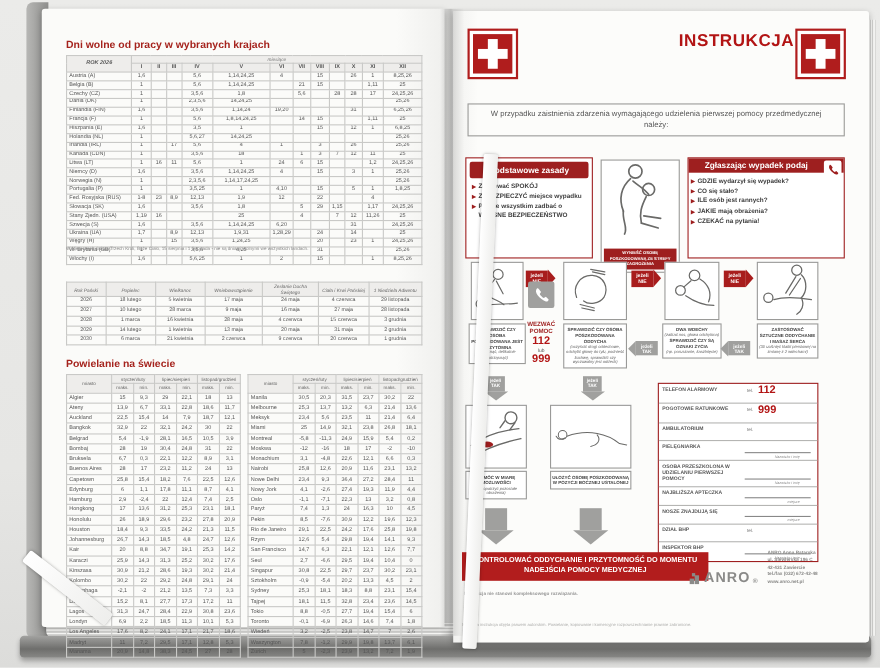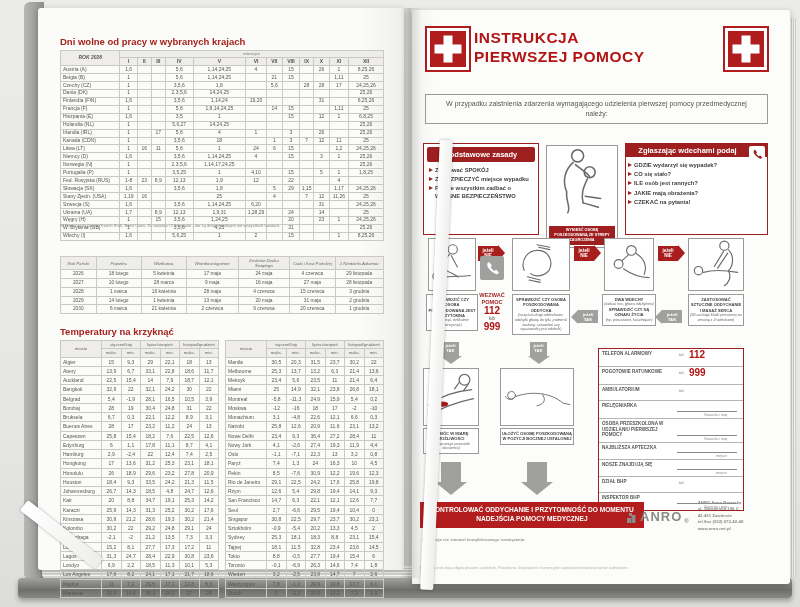--- a/index.html
+++ b/index.html
@@ -36,21 +36,21 @@
   .t3{width:159px;font-size:5px;color:#555;}
   .t3 th,.t3 td{border:0.5px solid #c9c9c7;padding:1px;text-align:center;line-height:1.25;white-space:nowrap;overflow:hidden;}
   .t3 thead th{background:#eeedeb;font-weight:400;font-size:4.2px;color:#666;}
   .t3 td:first-child{text-align:left;padding-left:2px;}
   
   .rp{position:absolute;}
   .cross-frame{border:2px solid #b01d1d;background:#fff;padding:3px;}
   .cross-frame svg{display:block;}
   .rp-cross-l{left:13px;top:16px;}
   .rp-cross-r{left:311px;top:16px;}
-  .rp-title{left:62px;top:18px;width:248px;text-align:left;color:#b21414;font-weight:700;font-size:15.5px;line-height:1.25;letter-spacing:.5px;}
+  .rp-title{left:62px;top:18px;width:248px;text-align:right;color:#b21414;font-weight:700;font-size:15.5px;line-height:1.25;letter-spacing:.5px;}
   .intro-box{left:13px;top:84px;width:343px;border:1px solid #9a9a98;font-size:7px;color:#555;text-align:center;padding:4px 10px;box-sizing:border-box;line-height:1.45;}
   .box-red{border:1.5px solid #9e1f1f;background:#fff;box-sizing:border-box;}
   .basics{left:11px;top:133px;width:116px;height:92px;padding:3px;}
   .box-hdr{background:#9e1f1f;color:#fff;font-weight:700;font-size:7.5px;text-align:center;padding:3px 2px;border-radius:2px;}
   .bullets{padding:3px 1px 0 2px;}
   .bullet{display:flex;align-items:flex-start;font-size:5.8px;font-weight:700;color:#3d3d3d;margin:2px 0;line-height:1.25;}
   .barrow{width:0;height:0;border-left:4px solid #9e1f1f;border-top:2.5px solid transparent;border-bottom:2.5px solid transparent;display:inline-block;margin:1px 2px 0 0;flex:none;}
   .evac{left:134px;top:135px;width:72px;height:103px;border:1px solid #9a9a98;background:#fff;box-sizing:border-box;}
   .evac-cap{position:absolute;left:2px;right:2px;bottom:2px;background:#9e1f1f;color:#fff;font-weight:700;font-size:3.8px;text-align:center;padding:2px 1px;line-height:1.3;}
   .report{left:213px;top:133px;width:143px;height:92px;padding:0;}
@@ -82,21 +82,21 @@
   .wrow{position:relative;border-bottom:0.5px solid #b5b5b3;padding:2px 3px;min-height:10px;}
   .wrow:last-child{border-bottom:none;}
   .wlabel{font-size:4.6px;font-weight:700;color:#555;width:72px;line-height:1.25;display:inline-block;vertical-align:top;}
   .wtel{position:absolute;left:80px;top:3px;font-size:4.2px;color:#777;}
   .wval{position:absolute;left:90px;top:0px;font-size:10px;font-weight:700;color:#b21414;}
   .wline{position:absolute;left:78px;right:6px;bottom:6px;border-bottom:0.5px solid #888;}
   .wsub{position:absolute;right:16px;bottom:1px;font-size:3.3px;color:#888;font-style:italic;}
   .banner{left:8px;top:492px;width:224px;background:#b21d1d;color:#fff;font-weight:700;font-size:6.6px;text-align:center;padding:4px 6px;box-sizing:border-box;line-height:1.35;}
   .sp1{left:10px;top:527px;width:220px;font-size:4.2px;color:#999;font-weight:700;}
   .sp2{left:8px;top:556px;width:348px;font-size:3.8px;color:#b0b0ae;}
-  .anro{left:214px;top:490px;display:flex;gap:8px;align-items:center;}
+  .anro{left:214px;top:490px;display:flex;gap:8px;align-items:flex-end;}
   .anro-logo{color:#8a8a88;font-weight:700;font-size:13px;letter-spacing:1px;display:flex;align-items:flex-end;gap:2px;}
   .anro-logo sup{font-size:6px;}
   .anro-addr{font-size:4.3px;color:#8a8a88;line-height:1.5;font-weight:700;}
   .rp > div{position:absolute;}
   svg.lineart{display:block;margin:auto;}
 </style>
 </head>
 <body>
 
 <div class="stage">
@@ -543,21 +543,21 @@
             <td>6 marca</td>
             <td>21 kwietnia</td>
             <td>2 czerwca</td>
             <td>9 czerwca</td>
             <td>20 czerwca</td>
             <td>1 grudnia</td>
           </tr>
         </tbody>
     </table>
 
-    <div class="lp lp-h lp-h3">Temperatury na krzyknąć</div>
+    <div class="lp lp-h lp-h3">Powielanie na świecie</div>
     <div class="temps">
       <table class="t3">
         <colgroup>
             <col style="width:26%">
             <col>
             <col>
             <col>
             <col>
             <col>
             <col>
@@ -1094,21 +1094,20 @@
     </div>
     <div class="cross-frame rp-cross-r">
       <svg width="36" height="36" viewBox="0 0 24 24">
           <rect width="24" height="24" fill="#b01d1d"></rect>
           <rect x="9" y="3" width="6" height="18" fill="#fff"></rect>
           <rect x="3" y="9" width="18" height="6" fill="#fff"></rect>
         </svg>
     </div>
     <div class="rp-title">
       <div>INSTRUKCJA</div>
-      <div>PIERWSZEJ POMOCY</div>
     </div>
 
     <div class="intro-box">W przypadku zaistnienia zdarzenia wymagającego udzielenia pierwszej pomocy przedmedycznej należy:</div>
 
     <div class="box-red basics">
       <div class="box-hdr">Podstawowe zasady</div>
       <div class="bullets">
           <div class="bullet">
             <span class="barrow"></span>
             <span>Zachować SPOKÓJ</span>
@@ -1132,21 +1131,21 @@
         <circle cx="37" cy="24" r="5"></circle>
           <path d="M35 30 C31 38 29 44 31 52"></path>
           <path d="M31 52 L45 56 M33 46 L47 48"></path>
           <path d="M16 42 C15 50 20 56 17 61"></path>
       </svg>
       <div class="evac-cap">WYNIEŚĆ OSOBĘ POSZKODOWANĄ ZE STREFY ZAGROŻENIA</div>
     </div>
 
     <div class="box-red report">
       <div class="report-hdr">
-        <span>Zgłaszając wdechami podaj</span>
+        <span>Zgłaszając wypadek podaj</span>
         <span class="phone-chip">
           <svg width="11" height="11" viewBox="0 0 24 24">
               <path d="M5 2 C3 4 3 8 6 12 C9 16 14 20 18 21 C20 21.5 22 20 22 18 L18 14 L15 16 C13 15 10 12 9 10 L11 7 L8 3 C7 2 6 1.5 5 2 Z" fill="#9e1f1f"></path>
             </svg>
         </span>
       </div>
       <div class="bullets">
           <div class="bullet">
             <span class="barrow"></span>
             <span>GDZIE wydarzył się wypadek?</span>

